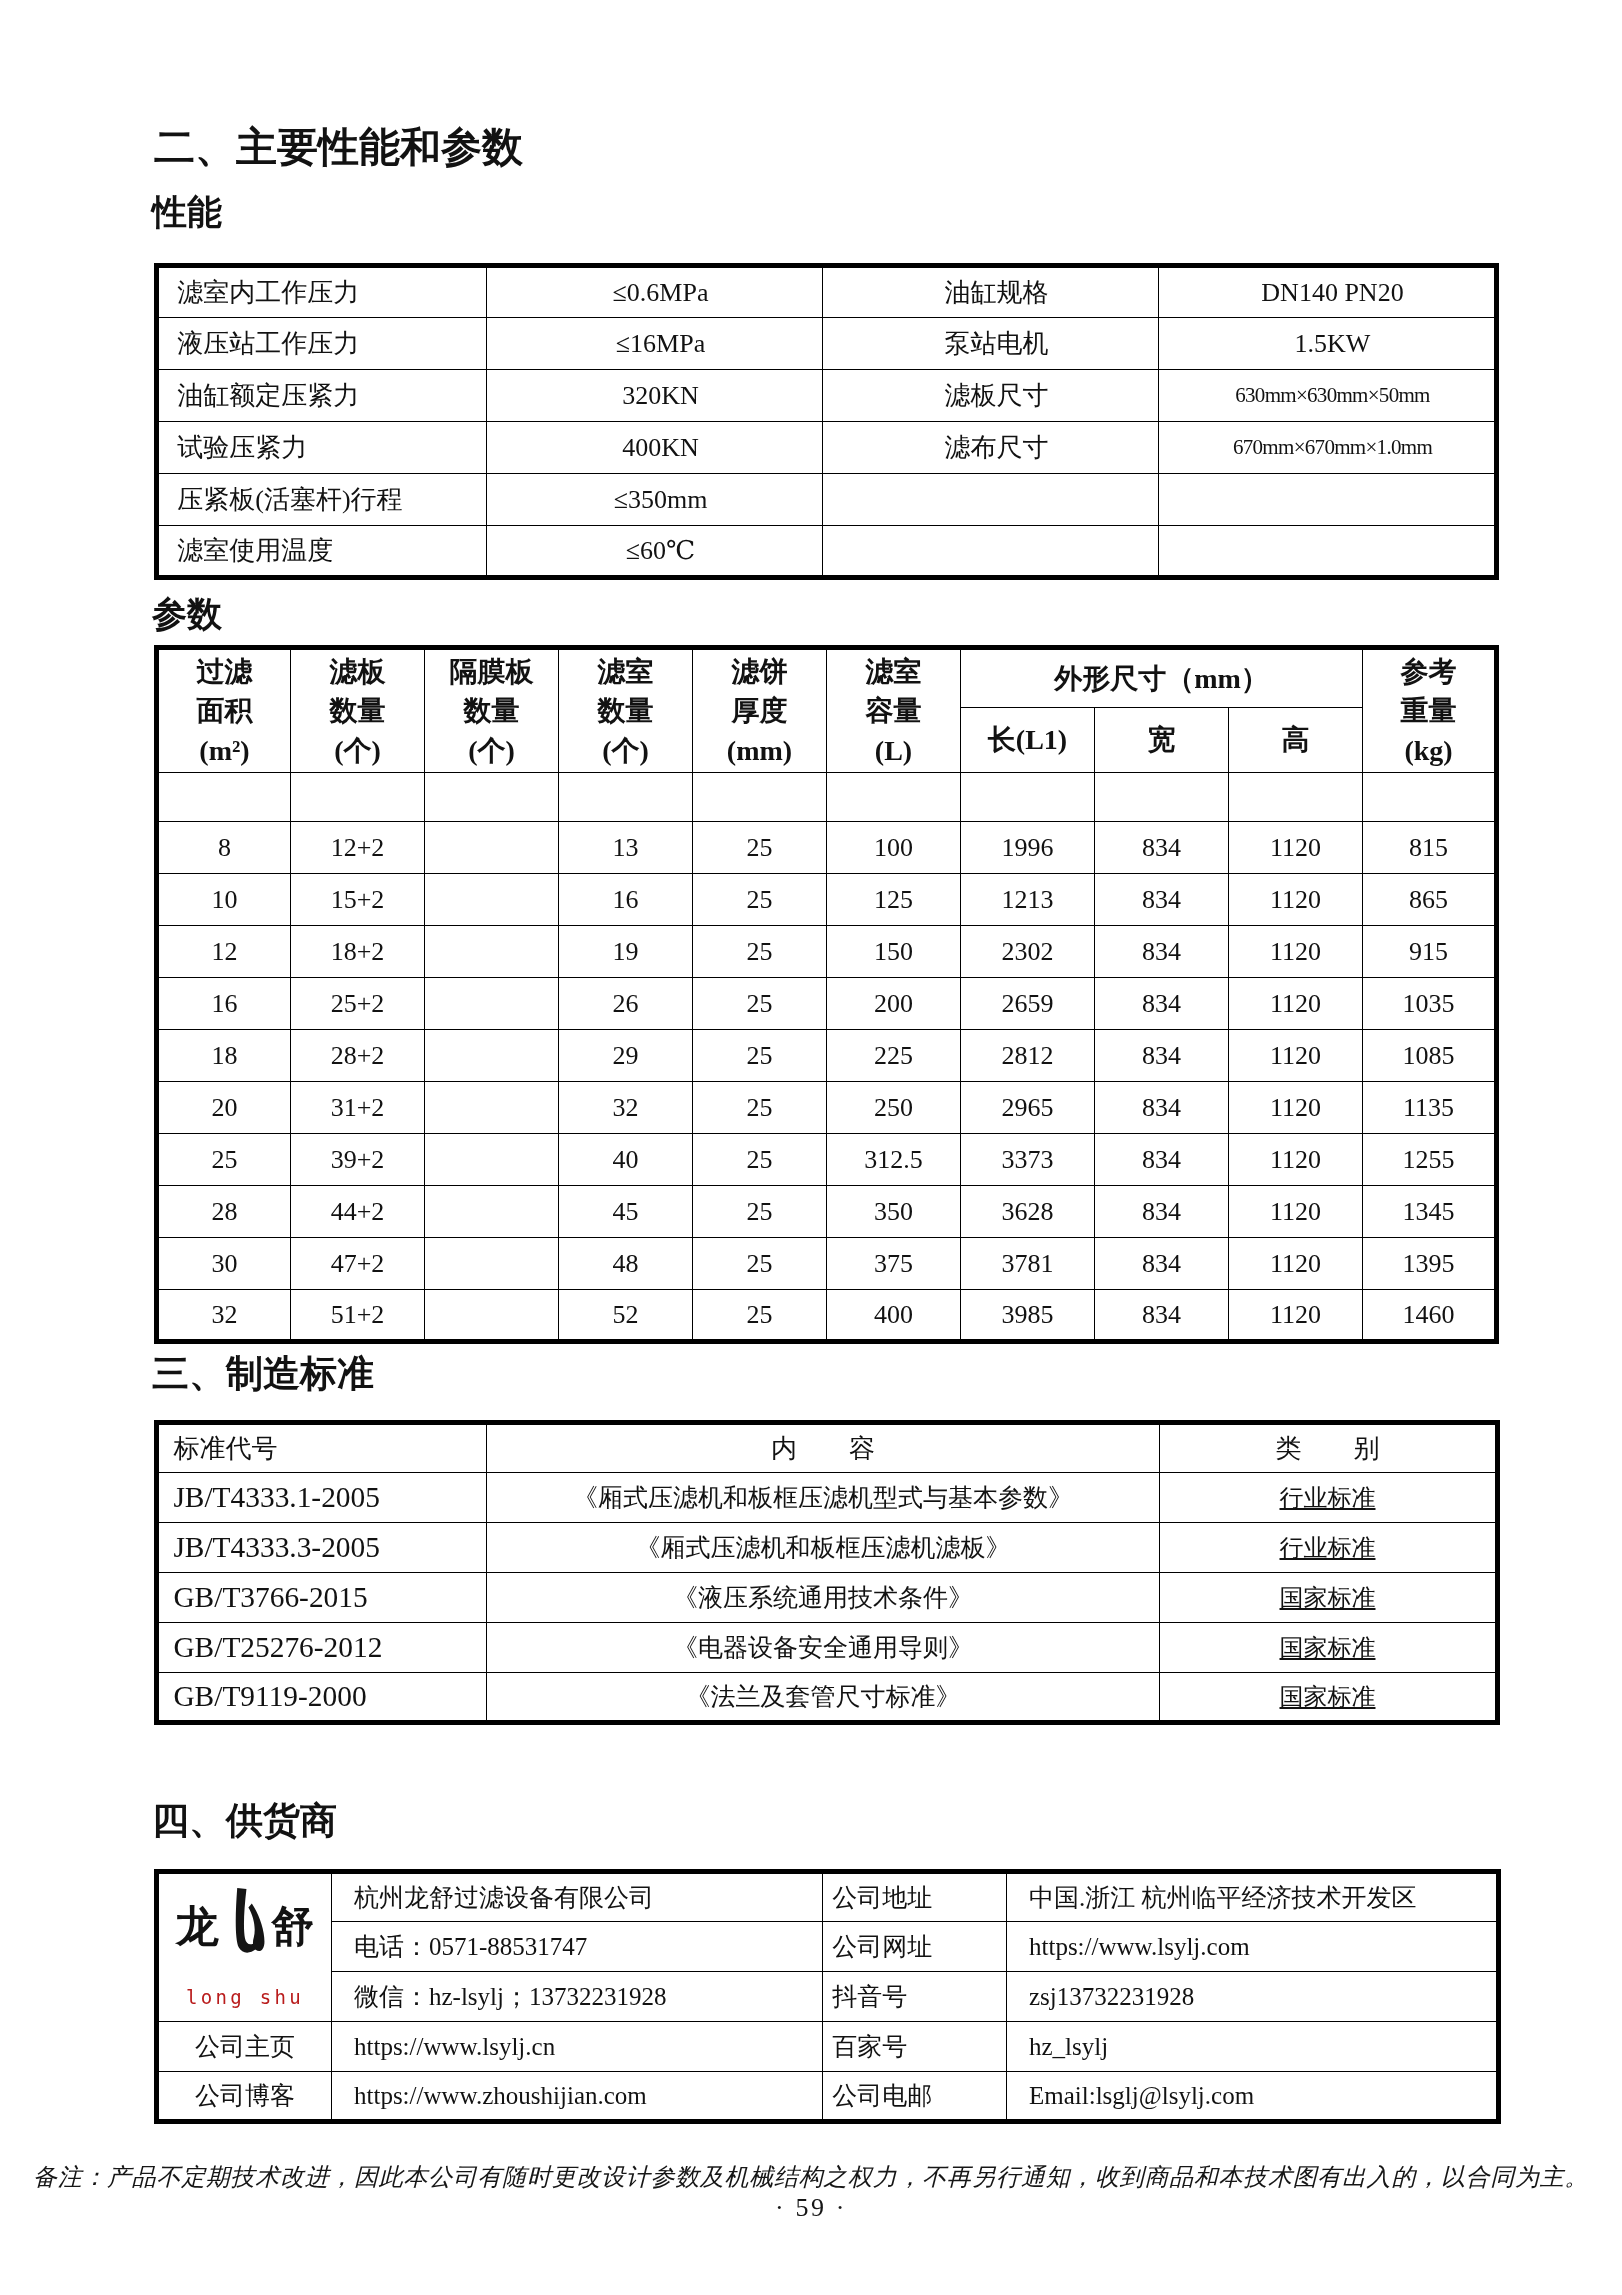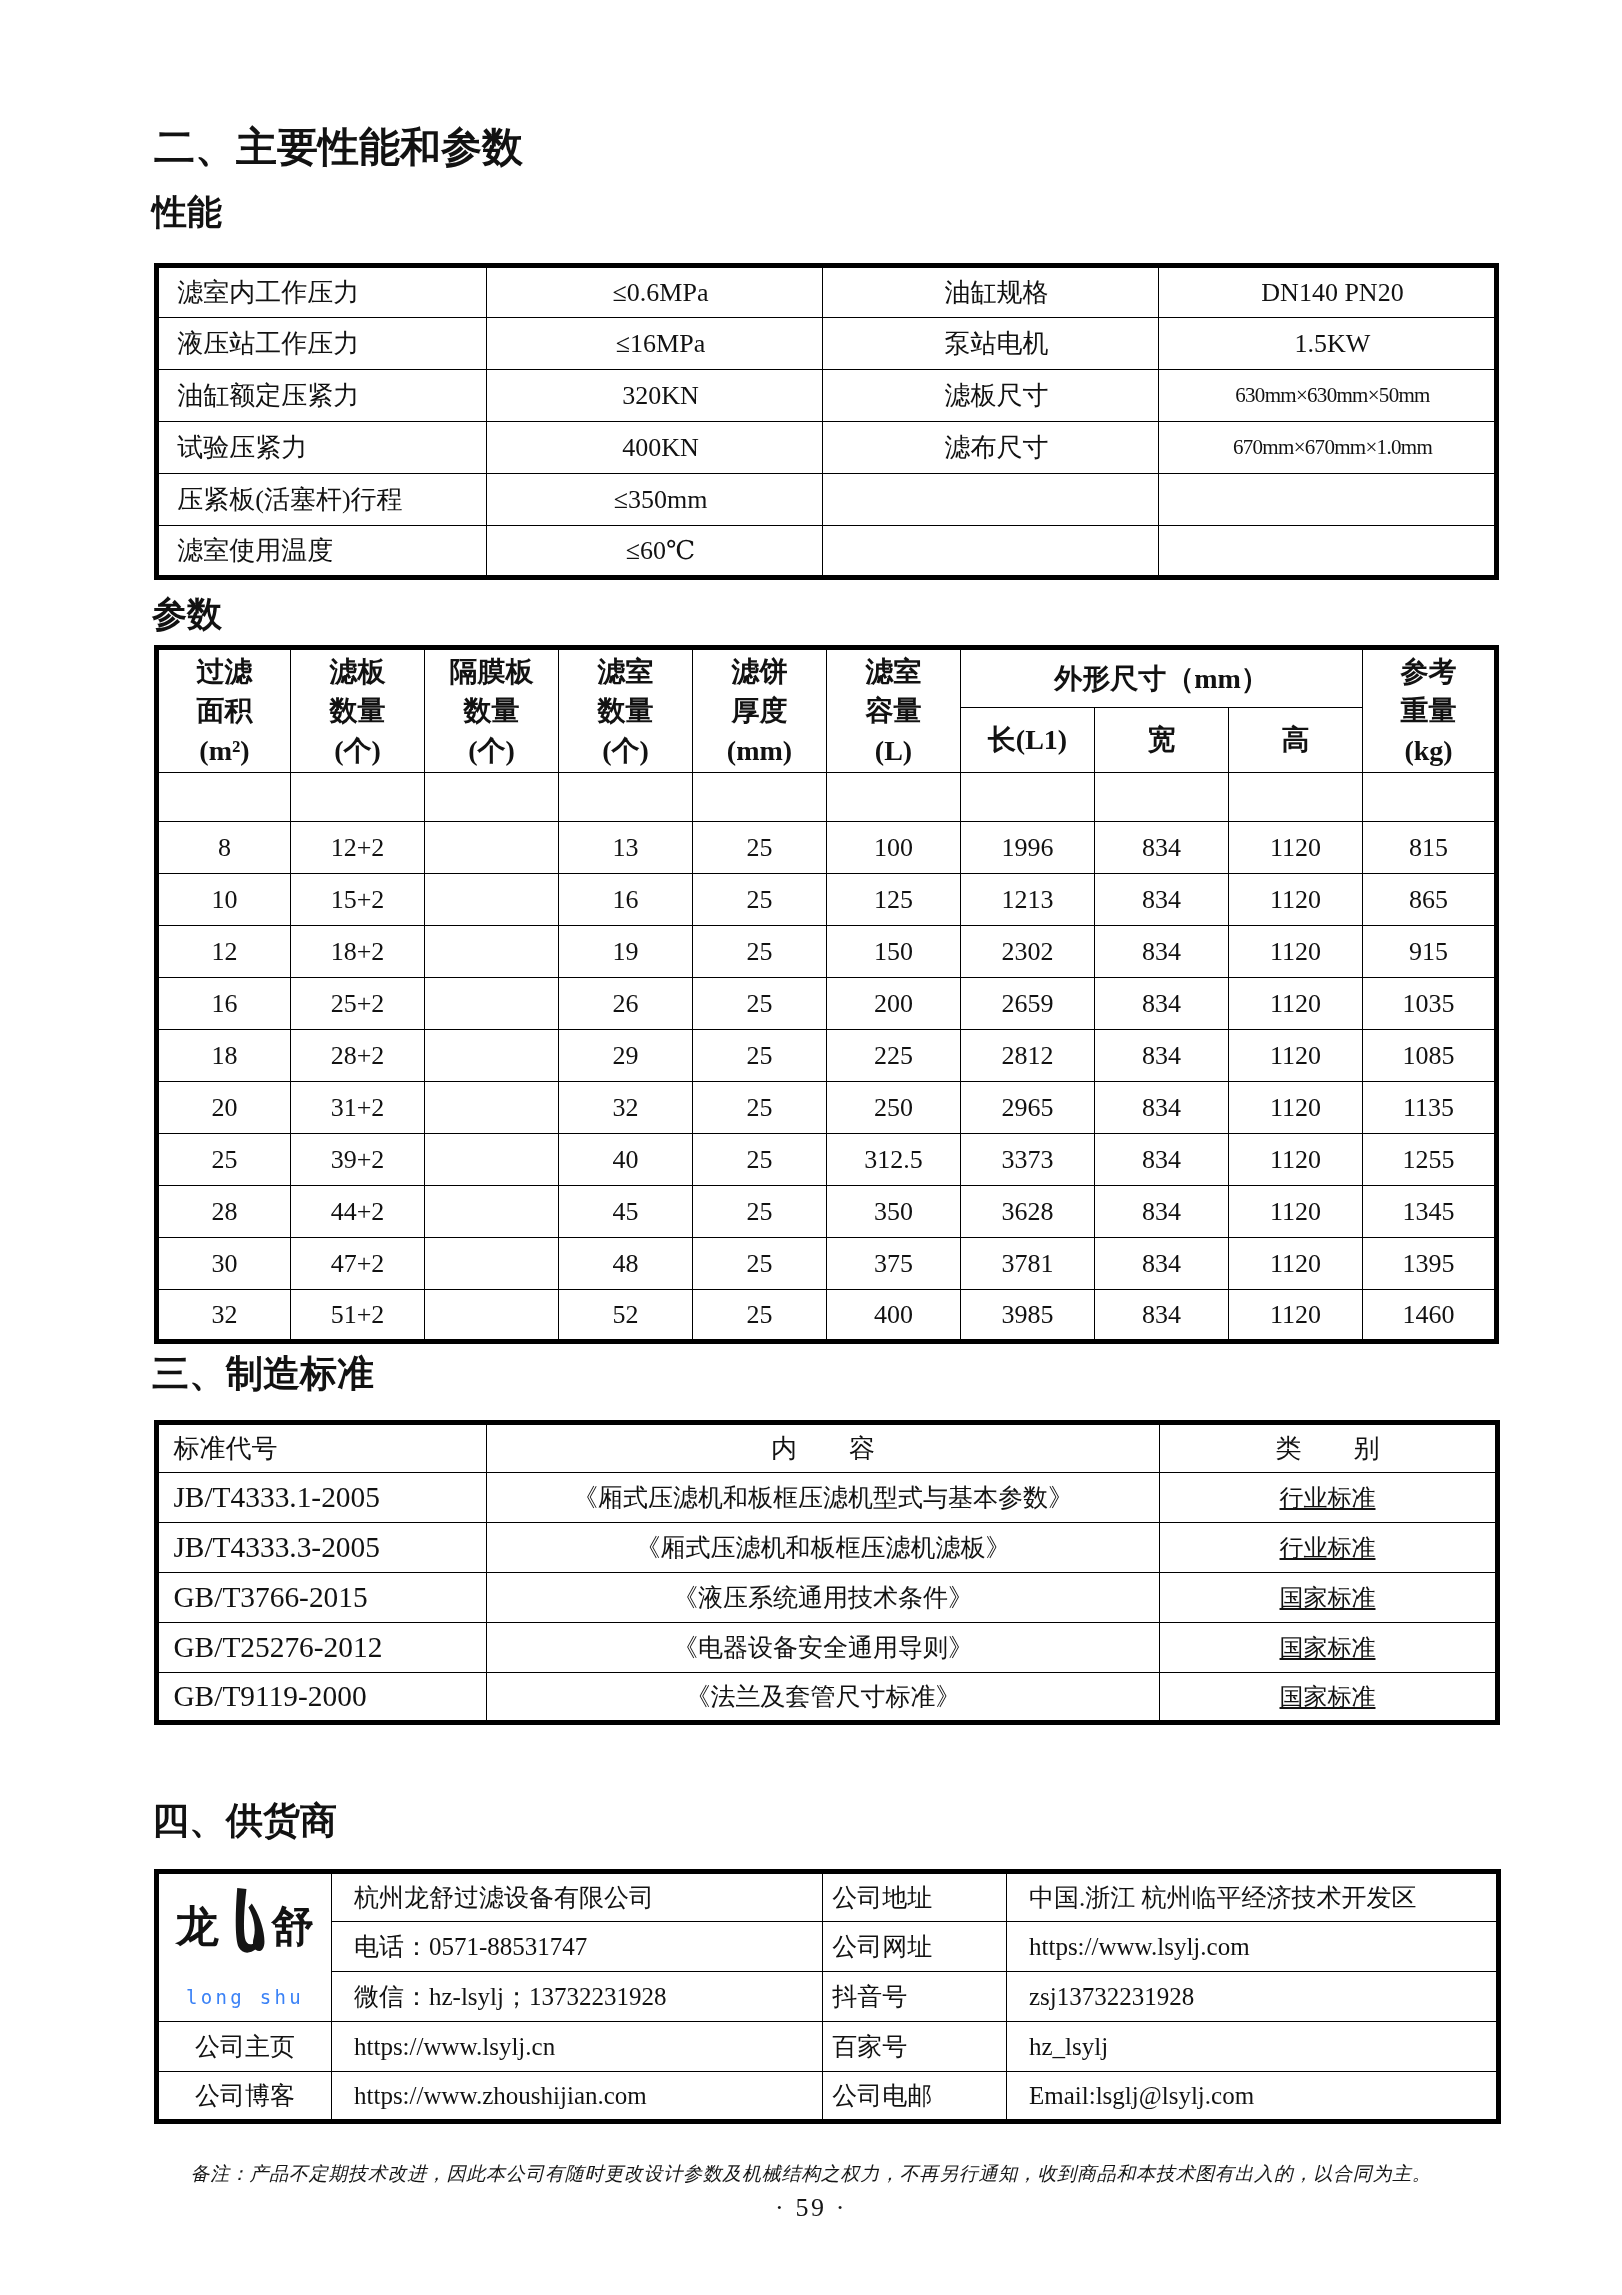--- a/index.html
+++ b/index.html
@@ -50,24 +50,24 @@
   .supplier-table{top:1869px;}
   .supplier-table tr{height:50px;}
   .supplier-table td{font-size:25px;}
   .supplier-table td.val{text-align:left; padding-left:22px;}
   .supplier-table td.lbl{text-align:left; padding-left:9.2px;}
   .supplier-table td.lblc{text-align:center;}
   .logo-cell{text-align:center;}
   .logo-box{display:flex; flex-direction:column; align-items:center; justify-content:center; gap:1.3px;}
   .logo-row{display:flex; align-items:center; justify-content:center; gap:1.3px;}
   .logo-char{font-size:43px; font-weight:600; line-height:1;}
-  .logo-pinyin{font-family:"DejaVu Sans Mono",monospace; font-size:19px; letter-spacing:3.3px; color:#3b82f6; margin-top:18px;}
+  .logo-pinyin{font-family:"DejaVu Sans Mono",monospace; font-size:19px; letter-spacing:3.3px; color:#b91c1c; margin-top:18px;}
 
   .footer-note{position:absolute; top:2161px; left:0; width:100%; text-align:center;
-    font-size:19px; font-style:italic; letter-spacing:0.7px; color:#161616;}
+    font-size:24px; font-style:italic; letter-spacing:0.7px; color:#161616;}
   .page-number{position:absolute; top:2193px; left:0; width:100%; text-align:center;
     font-size:26px; letter-spacing:2.6px; color:#161616;}
 </style>
 </head>
 <body>
 
 <div class="page">
 
   <div class="sec-title" id="title-main">二、主要性能和参数</div>
   <div class="sub-title" id="title-perf">性能</div>

